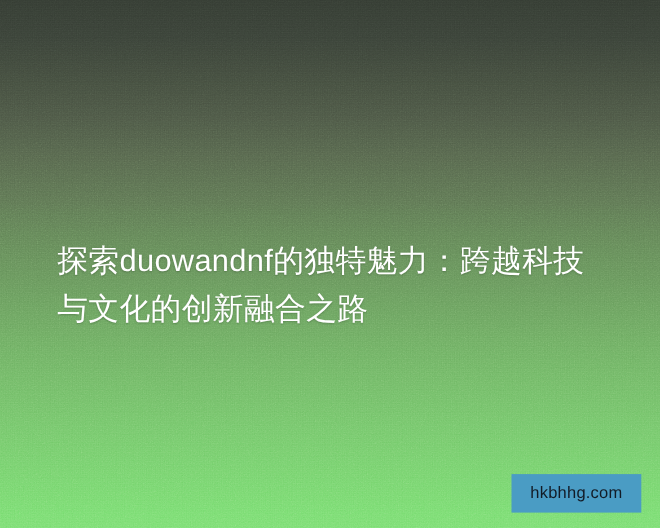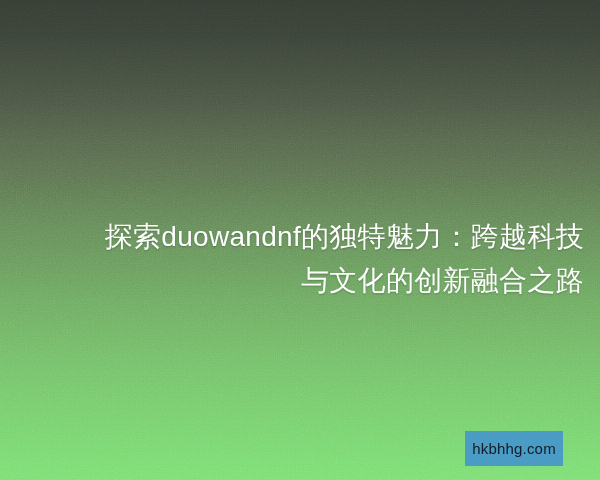--- a/index.html
+++ b/index.html
@@ -56,38 +56,38 @@
       repeating-linear-gradient(0deg, rgba(255,255,255,.045) 0 1px, rgba(0,0,0,.045) 1px 2px),
       repeating-linear-gradient(90deg, rgba(255,255,255,.04) 0 1px, rgba(0,0,0,.04) 1px 2px);
   }
 
   
   #title {
     position: absolute;
     left: 0;
     right: 0;
     top: 196px;
-    text-align: right;
+    text-align: left;
     color: #ffffff;
     font-size: 28px;
     line-height: 44px;
     font-weight: 400;
     letter-spacing: 0.3px;
-    padding: 0 16px;
+    padding: 0 52px;
     box-sizing: border-box;
     text-shadow: 0 1px 2px rgba(0,0,0,0.22);
     white-space: pre-line;
   }
 
   
   #watermark {
     position: absolute;
     left: 465px;
     top: 431px;
-    width: 98px;
+    width: 118px;
     height: 35px;
     background: #4a9cc4;
     display: flex;
     align-items: center;
     justify-content: center;
   }
   #watermark-label {
     color: #121b26;
     font-size: 15px;
     line-height: 1;

